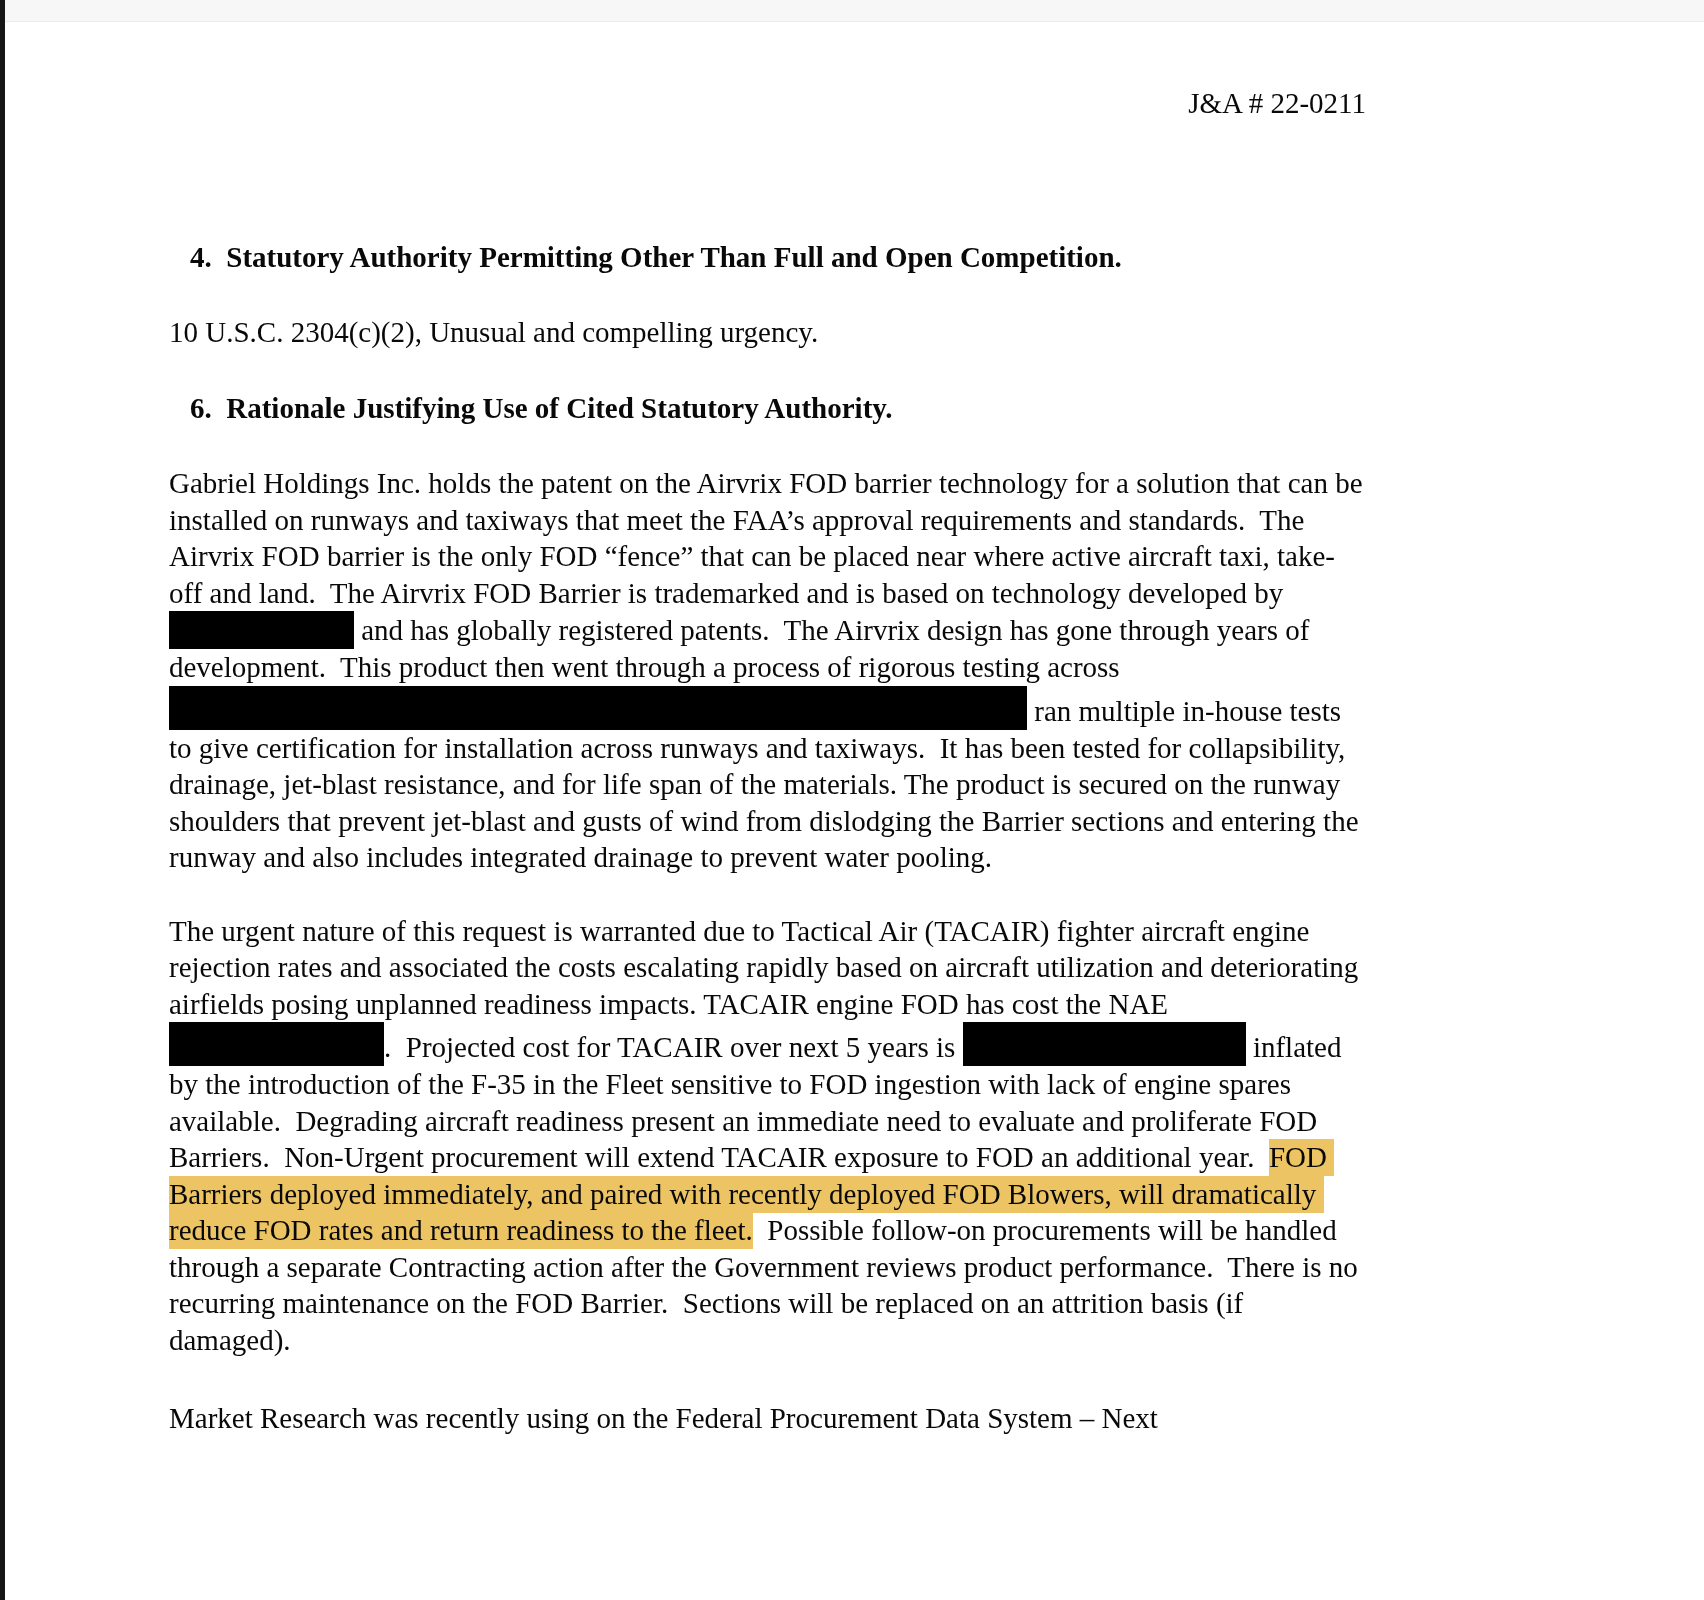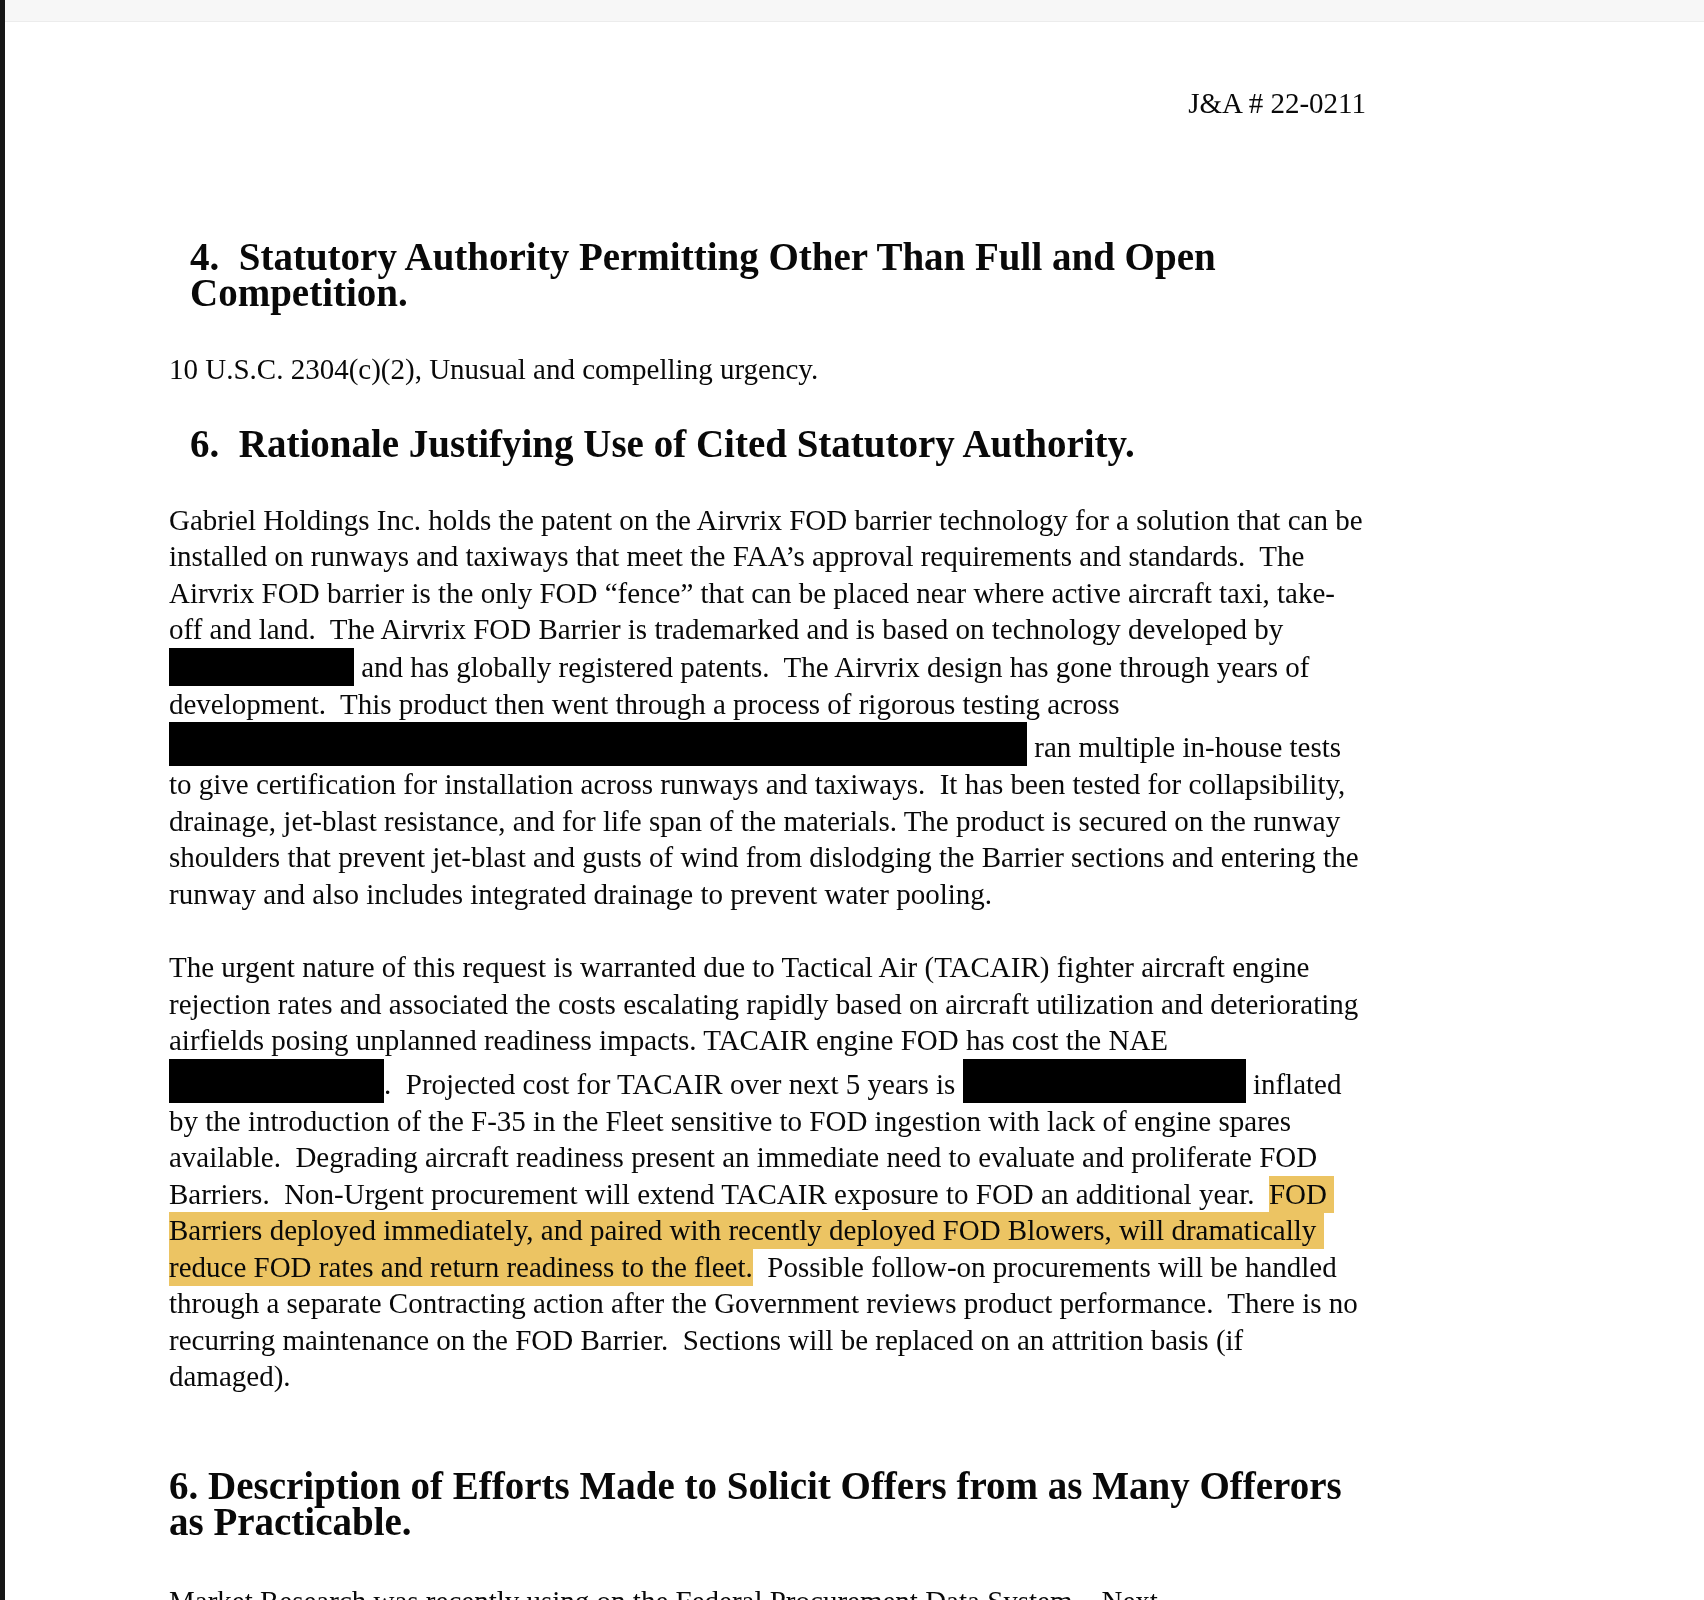--- a/index.html
+++ b/index.html
@@ -35,21 +35,21 @@
     font-size: 29px;
     line-height: 36.5px;
   }
   .doc-number {
     padding-top: 64px;
     text-align: right;
     white-space: pre-wrap;
   }
   .doc-heading {
     font-weight: bold;
-    font-size: 39px;
+    font-size: 29px;
     line-height: 36.5px;
     margin: 0;
     white-space: pre-wrap;
   }
   .h4 { margin-top: 117px; }
   .h5 { margin-top: 39px; }
   .h6 { margin-top: 73px; }
   .indent { padding-left: 21px; }
   .doc-para {
     margin: 39px 0 0 0;
@@ -81,17 +81,16 @@
   <h2 class="doc-heading h4 indent">4.  Statutory Authority Permitting Other Than Full and Open Competition.</h2>
 
   <p class="doc-para">10 U.S.C. 2304(c)(2), Unusual and compelling urgency.</p>
 
   <h2 class="doc-heading h5 indent">6.  Rationale Justifying Use of Cited Statutory Authority.</h2>
 
   <p class="doc-para">Gabriel Holdings Inc. holds the patent on the Airvrix FOD barrier technology for a solution that can be installed on runways and taxiways that meet the FAA’s approval requirements and standards.  The Airvrix FOD barrier is the only FOD “fence” that can be placed near where active aircraft taxi, take-off and land.  The Airvrix FOD Barrier is trademarked and is based on technology developed by <span class="redaction" style="width: 185px; height: 38px;"></span> and has globally registered patents.  The Airvrix design has gone through years of development.  This product then went through a process of rigorous testing across <span class="redaction" style="width: 858px; height: 44px;"></span> ran multiple in-house tests to give certification for installation across runways and taxiways.  It has been tested for collapsibility, drainage, jet-blast resistance, and for life span of the materials. The product is secured on the runway shoulders that prevent jet-blast and gusts of wind from dislodging the Barrier sections and entering the runway and also includes integrated drainage to prevent water pooling.</p>
 
   <p class="doc-para para-tight">The urgent nature of this request is warranted due to Tactical Air (TACAIR) fighter aircraft engine rejection rates and associated the costs escalating rapidly based on aircraft utilization and deteriorating airfields posing unplanned readiness impacts. TACAIR engine FOD has cost the NAE <span class="redaction" style="width: 215px; height: 44px;"></span>.  Projected cost for TACAIR over next 5 years is <span class="redaction" style="width: 283px; height: 44px;"></span> inflated by the introduction of the F-35 in the Fleet sensitive to FOD ingestion with lack of engine spares available.  Degrading aircraft readiness present an immediate need to evaluate and proliferate FOD Barriers.  Non-Urgent procurement will extend TACAIR exposure to FOD an additional year.  <span class="highlight">FOD Barriers deployed immediately, and paired with recently deployed FOD Blowers, will dramatically reduce FOD rates and return readiness to the fleet.</span>  Possible follow-on procurements will be handled through a separate Contracting action after the Government reviews product performance.  There is no recurring maintenance on the FOD Barrier.  Sections will be replaced on an attrition basis (if damaged).</p>
 
-  <h2 class="doc-heading h6">6. Description of Efforts Made to Solicit Offers from as Many Offerors as Practicable.</h2>
 
   <p class="doc-para para-last">Market Research was recently using on the Federal Procurement Data System – Next</p>
 
 </div>
 
 </body></html>

